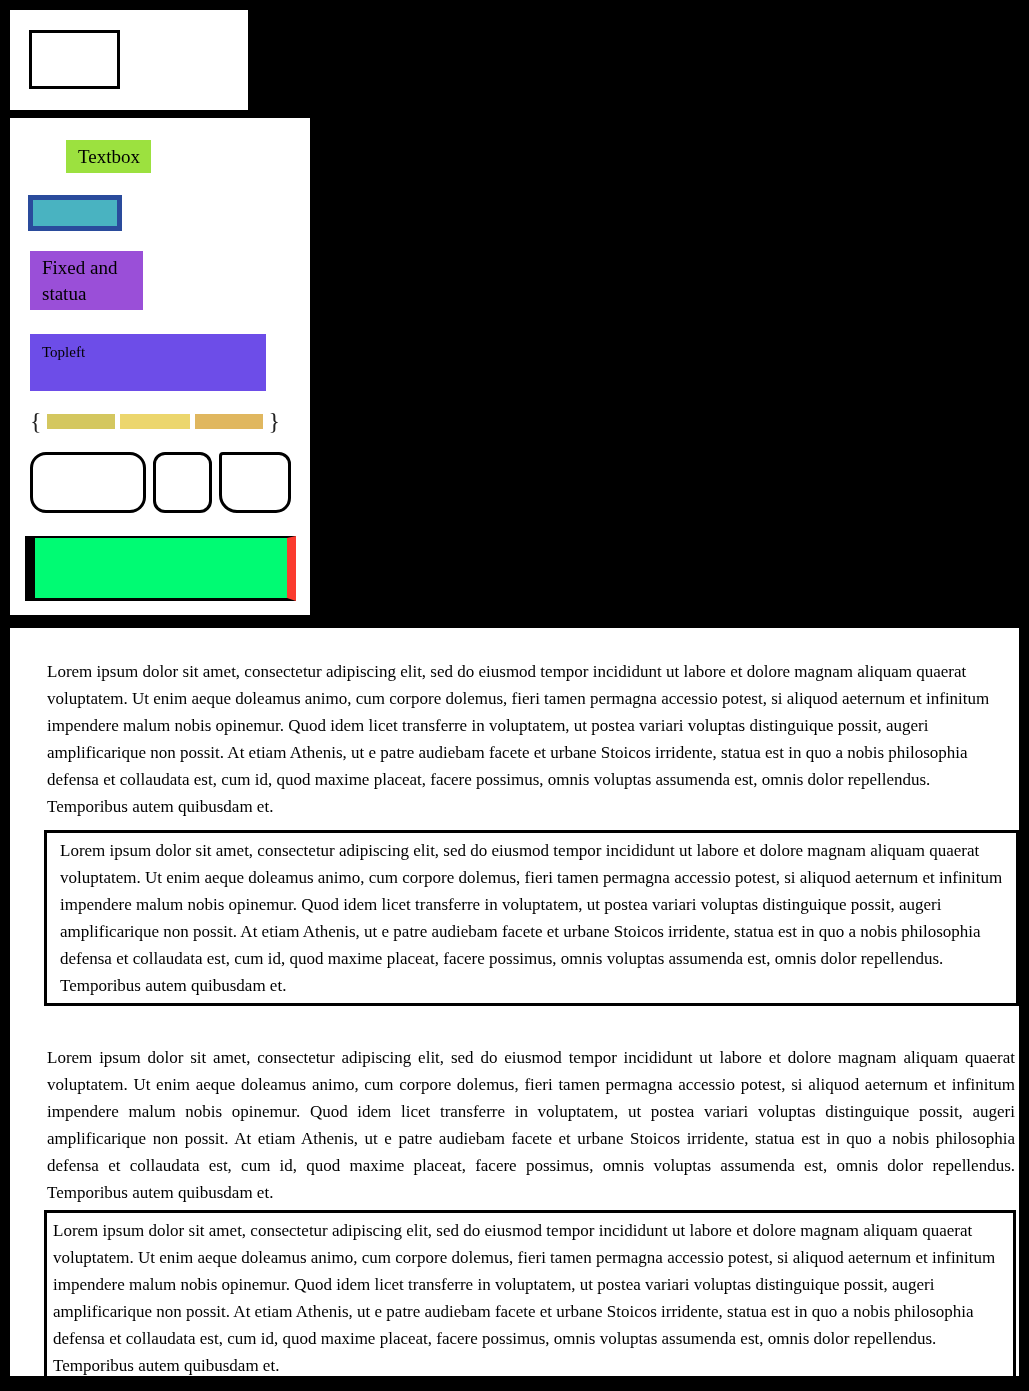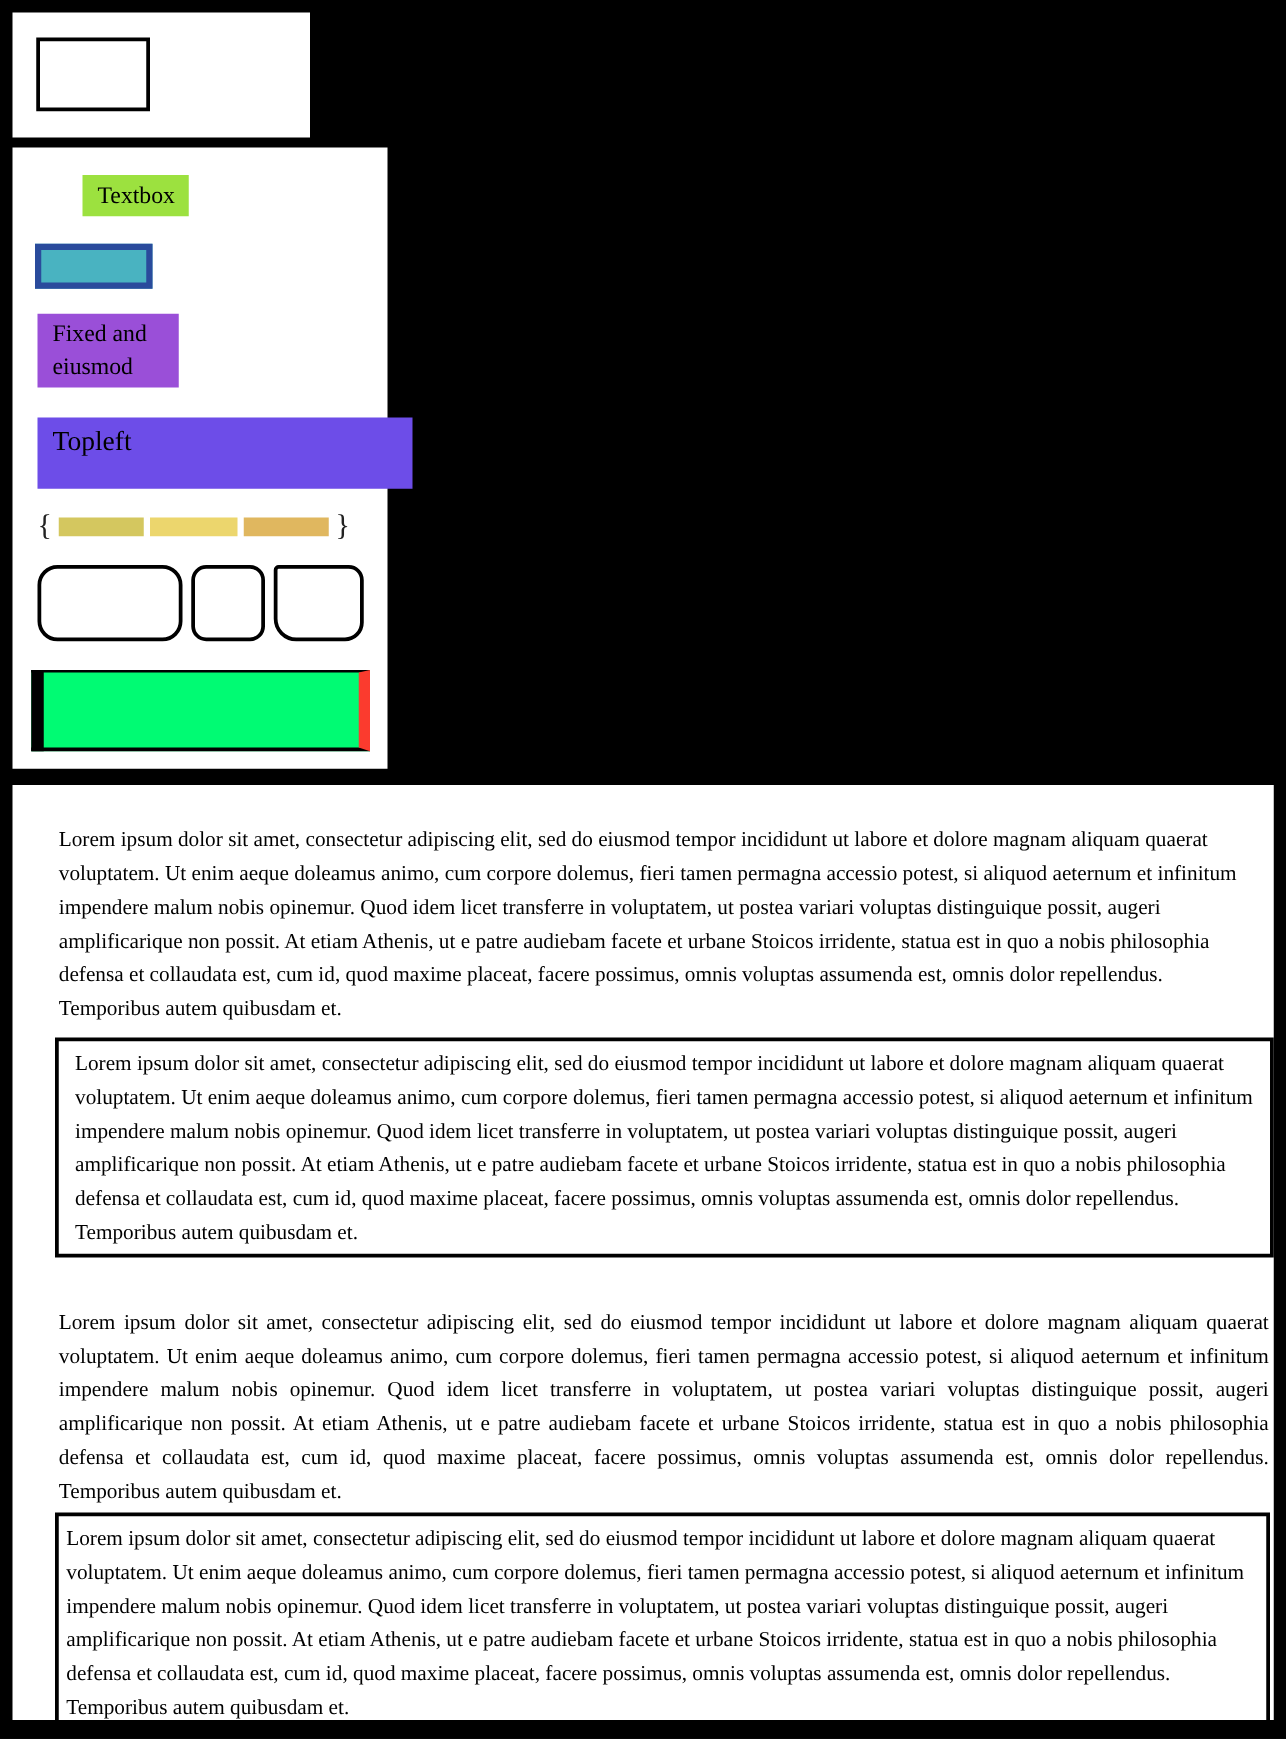--- a/index.html
+++ b/index.html
@@ -33,23 +33,23 @@
   .teal-box{
     position:absolute;left:18px;top:77px;width:84px;height:26px;
     background:#49b3c1;border:5px solid #2a4b9c;
   }
   .fixed-padded{
     position:absolute;left:20px;top:133px;width:113px;height:59px;
     background:#9a4fd8;box-sizing:border-box;
     padding:4px 12px;font-size:19px;line-height:26px;
   }
   .topleft{
-    position:absolute;left:20px;top:216px;width:300px;height:57px;
+    position:absolute;left:20px;top:216px;width:236px;height:57px;
     background:#6d4de8;box-sizing:border-box;
-    padding:5px 12px;font-size:22px;line-height:27px;
+    padding:5px 12px;font-size:15px;line-height:27px;
   }
   .brace-row{
     position:absolute;left:20px;top:288px;width:250px;height:30px;
     display:flex;align-items:center;gap:5px;
     font-size:24px;color:#222;
   }
   .inline-bar{height:15px;display:inline-block;}
   .bar-1{width:70px;background:#d4c75f;}
   .bar-2{width:73px;background:#ecd66d;}
   .bar-3{width:70px;background:#e0b75f;}
@@ -94,21 +94,21 @@
   <div class="panel" id="top-panel">
     <div class="empty-box"></div>
   </div>
 
   <div class="panel" id="widget-panel">
 
     <div class="textbox">Textbox</div>
 
     <div class="teal-box"></div>
 
-    <div class="fixed-padded">Fixed and eiusmod</div>
+    <div class="fixed-padded">Fixed and statua</div>
 
     <div class="topleft">Topleft</div>
 
     <div class="brace-row">
       <span>{</span>
       <span class="inline-bar bar-1"></span>
       <span class="inline-bar bar-2"></span>
       <span class="inline-bar bar-3"></span>
       <span>}</span>
     </div>

